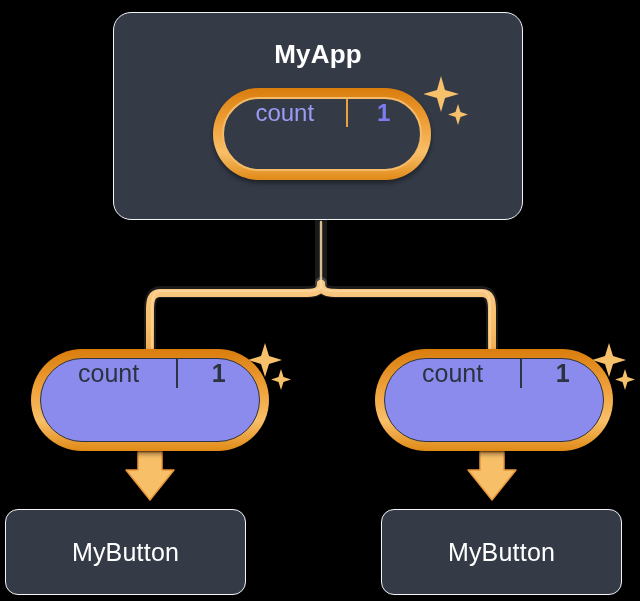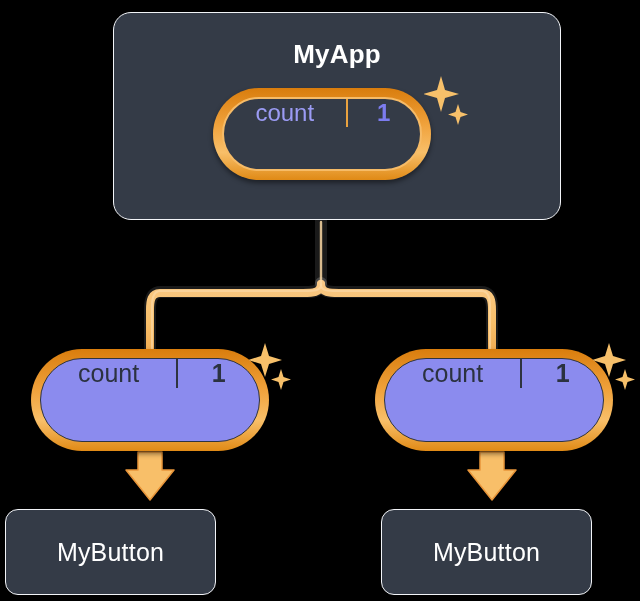--- a/index.html
+++ b/index.html
@@ -27,34 +27,34 @@
   .card {
     position: absolute;
     background: #343b47;
     border: 1.5px solid #f2f4f8;
     border-radius: 14px;
     box-sizing: border-box;
     z-index: 3;
   }
   .card-app {
     left: 113px; top: 12px;
-    width: 448px; height: 208px;
+    width: 410px; height: 208px;
     border-radius: 18px;
   }
   .card-title {
     position: absolute;
     left: 0; right: 0; top: 26px;
     text-align: center;
     color: #ffffff;
     font-size: 26px;
     font-weight: 700;
     letter-spacing: 0.2px;
   }
   .card-btn {
-    width: 211px; height: 86px;
+    width: 241px; height: 86px;
     border-radius: 13px;
   }
   .card-btn-left  { left: 5px;   top: 509px; }
   .card-btn-right { left: 381px; top: 509px; }
   .btn-label {
     position: absolute;
     left: 0; right: 0; top: 50%;
     transform: translateY(-50%);
     text-align: center;
     color: #ffffff;

